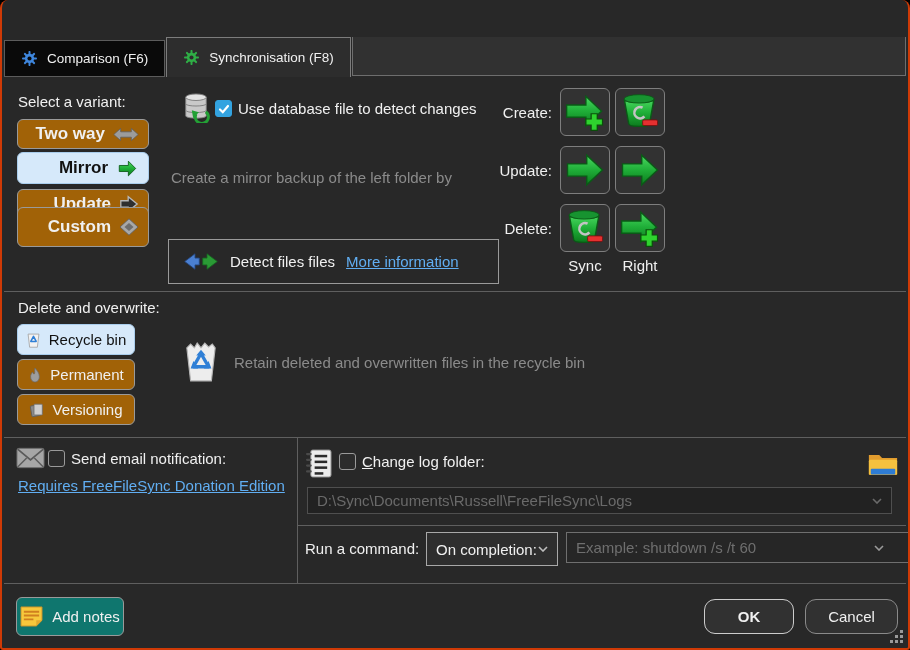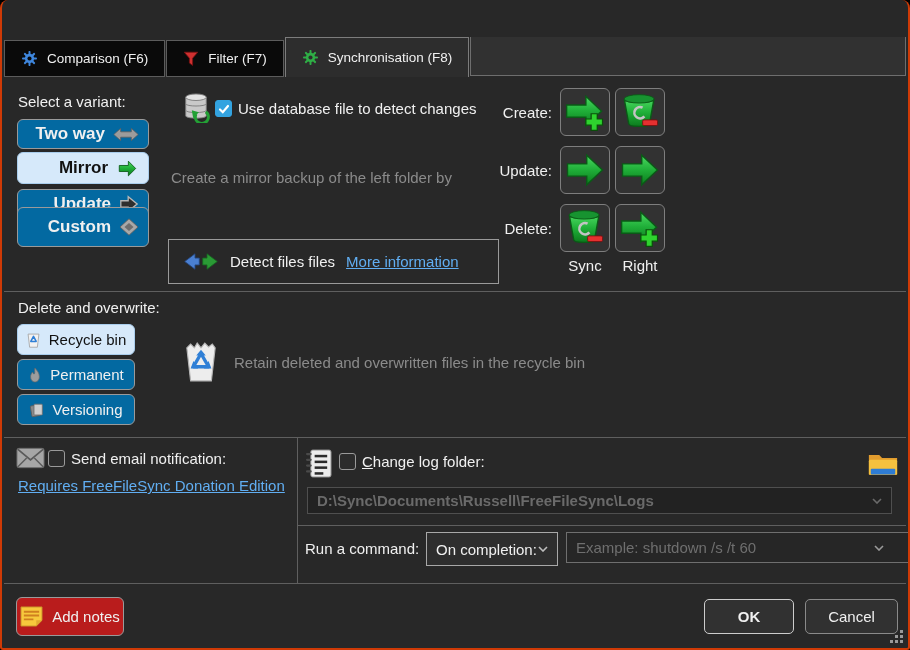--- a/index.html
+++ b/index.html
@@ -19,46 +19,46 @@
   .min-glyph{width:12px;height:2px;background:rgba(255,255,255,.45);}
   .max-glyph{width:11px;height:11px;border:1.4px solid #fff;border-radius:2px;}
   
   .tabstrip{position:absolute;left:2px;top:37px;right:2px;height:40px;display:flex;align-items:flex-end;}
   .tab{height:37px;display:flex;align-items:center;gap:9px;padding:0 16px;
     background:#0a0a0a;border:1px solid #5c5c5c;margin-right:1px;font-size:13.5px;cursor:default;}
   .tab.active{height:40px;background:#2d2d2d;border-color:#7c7c7c;border-bottom:none;}
   .tab-filler{flex:1;height:39px;align-self:flex-start;background:#313131;
     border:1px solid #6e6e6e;border-top:none;}
   
-  .gbtn{background:#0369a1;border:1px solid #9a9a9a;border-radius:6px;color:#f0f0f0;
+  .gbtn{background:#a16207;border:1px solid #9a9a9a;border-radius:6px;color:#f0f0f0;
     display:flex;align-items:center;cursor:default;}
   .gbtn.selected{background:#d6e9fa;border-color:#a9cdec;color:#111;}
   .variant-btn{justify-content:flex-end;gap:8px;padding:0 9px;font-weight:bold;font-size:17px;}
   .del-btn{justify-content:center;gap:8px;font-size:15px;}
   .checkbox{width:17px;height:17px;border:1px solid #9a9a9a;border-radius:3px;background:#2c2c2c;
     display:flex;align-items:center;justify-content:center;cursor:default;}
   .checkbox.checked{background:#33a3e0;border-color:#33a3e0;}
   .link{color:#61aef2;text-decoration:underline;cursor:pointer;}
   .muted{color:#8b8b8b;}
   .divider-h{position:absolute;height:1px;background:#5f5f5f;}
   .divider-v{position:absolute;width:1px;background:#5f5f5f;}
   .act-btn{width:50px;height:48px;background:#323232;border:1px solid #7e7e7e;border-radius:6px;
     display:flex;align-items:center;justify-content:center;cursor:default;}
   .act-label{width:80px;text-align:right;}
   .col-label{width:50px;text-align:center;}
   .combo-disabled{background:#222;border:1px solid #4f4f4f;color:#6a6a6a;
-    display:flex;align-items:center;padding:0 9px;font-weight:bold;}
+    display:flex;align-items:center;padding:0 9px;}
   .combo-disabled .chev{margin-left:auto;}
   .cmd-select{background:#2e2e2e;border:1px solid #a8a8a8;display:flex;align-items:center;
     padding:16px 9px;cursor:default;}
   .cmd-select .chev{margin-left:auto;}
   .cmd-input{background:#262626;border:1px solid #6f6f6f;color:#d8d8d8;font-size:15px;
     padding:0 30px 0 9px;outline:none;}
   .cmd-input::placeholder{color:#6f6f6f;}
-  .footer-btn{background:#313131;border:1px solid #8a8a8a;border-radius:5px;color:#f0f0f0;
+  .footer-btn{background:#313131;border:1px solid #8a8a8a;border-radius:11px;color:#f0f0f0;
     display:flex;align-items:center;justify-content:center;font-size:15px;cursor:default;}
   .footer-btn.default{border:1.5px solid #cccccc;font-weight:bold;}
   .detect-box{border:1px solid #9a9a9a;display:flex;align-items:center;gap:11px;padding:0 14px;}
   .iconbtn{background:transparent;border:none;display:flex;align-items:center;justify-content:center;cursor:default;}
 </style>
 </head>
 <body>
 
 <svg width="0" height="0" style="position:absolute">
   <defs>
@@ -79,26 +79,20 @@
         <g fill="#3f87de">
             <rect x="10.6" y="1.5" width="2.8" height="21" rx="1"></rect>
             <rect x="10.6" y="1.5" width="2.8" height="21" rx="1" transform="rotate(45 12 12)"></rect>
             <rect x="10.6" y="1.5" width="2.8" height="21" rx="1" transform="rotate(90 12 12)"></rect>
             <rect x="10.6" y="1.5" width="2.8" height="21" rx="1" transform="rotate(135 12 12)"></rect>
             <circle cx="12" cy="12" r="6.6"></circle>
           </g>
         <circle cx="12" cy="12" r="2.9" fill="#0a0a0a"></circle>
       </svg>
       <span>Comparison (F6)</span>
-    </div>
-    <div class="tab">
-      <svg width="16" height="16" viewBox="0 0 20 20">
-        <path d="M1.5,1.5 L18.5,1.5 L12,9 L12,18 L8,15 L8,9 Z" fill="#cf3030" stroke="#7a1212" stroke-width="1"></path>
-      </svg>
-      <span>Filter (F7)</span>
     </div>
     <div class="tab active">
       <svg width="17" height="17" viewBox="0 0 24 24">
         <g fill="#2fae46">
             <rect x="10.6" y="1.5" width="2.8" height="21" rx="1"></rect>
             <rect x="10.6" y="1.5" width="2.8" height="21" rx="1" transform="rotate(45 12 12)"></rect>
             <rect x="10.6" y="1.5" width="2.8" height="21" rx="1" transform="rotate(90 12 12)"></rect>
             <rect x="10.6" y="1.5" width="2.8" height="21" rx="1" transform="rotate(135 12 12)"></rect>
             <circle cx="12" cy="12" r="6.6"></circle>
           </g>
@@ -297,21 +291,21 @@
         <polyline points="1,1 5,5 9,1" fill="none" stroke="#bdbdbd" stroke-width="1.6"></polyline>
       </svg>
   </div>
   <input class="abs cmd-input" style="left: 564px; top: 532px; width: 382px; height: 31px;" placeholder="Example: shutdown /s /t 60">
   <svg class="abs" style="left:872px;top:545px" width="10" height="6" viewBox="0 0 10 6">
       <polyline points="1,1 5,5 9,1" fill="none" stroke="#9a9a9a" stroke-width="1.6"></polyline>
     </svg>
 
   <div class="divider-h" style="left:2px;right:2px;top:583px"></div>
 
-  <div class="abs gbtn" style="left:14px;top:597px;width:108px;height:39px;justify-content:center;gap:9px;background:#b91c1c">
+  <div class="abs gbtn" style="left:14px;top:597px;width:108px;height:39px;justify-content:center;gap:9px;background:#0f766e">
     <svg width="23" height="21" viewBox="0 0 24 22">
       <path d="M1,1 h22 v14 l-6,6 h-16 z" fill="#f7c83c" stroke="#c8922a"></path>
       <path d="M23,15 l-6,6 v-6 z" fill="#e2a92f"></path>
       <g stroke="#d07f1f" stroke-width="2">
           <line x1="4" y1="6" x2="20" y2="6"></line>
           <line x1="4" y1="10" x2="20" y2="10"></line>
           <line x1="4" y1="14" x2="14" y2="14"></line>
         </g>
     </svg>
     <span>Add notes</span>

